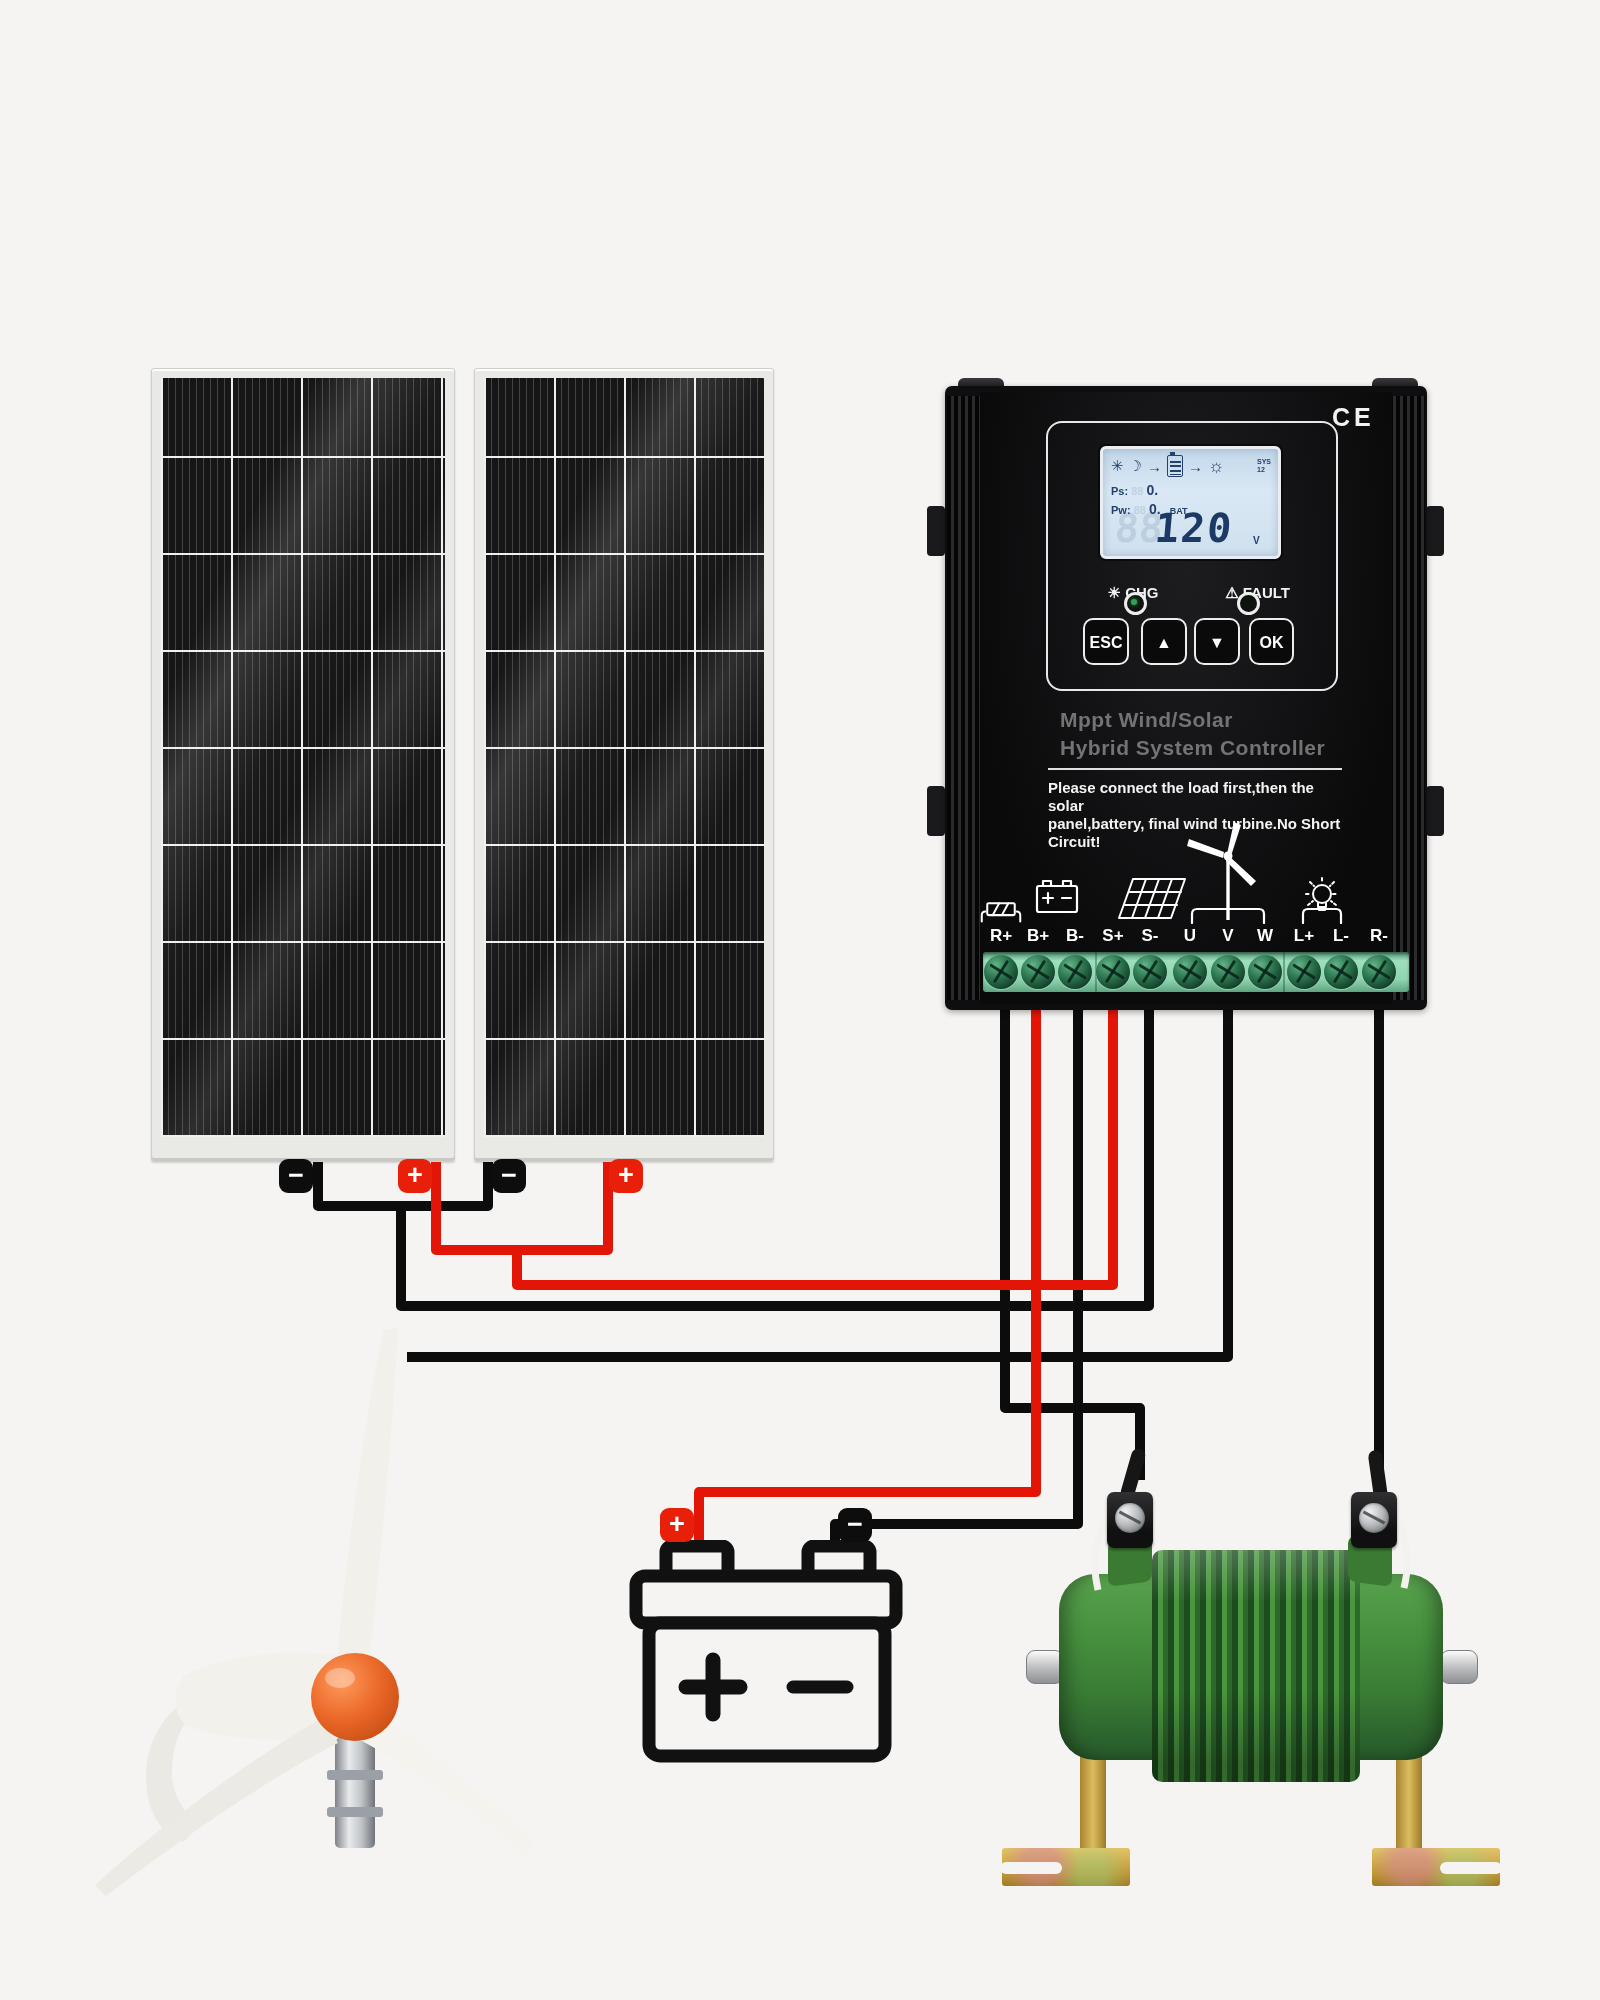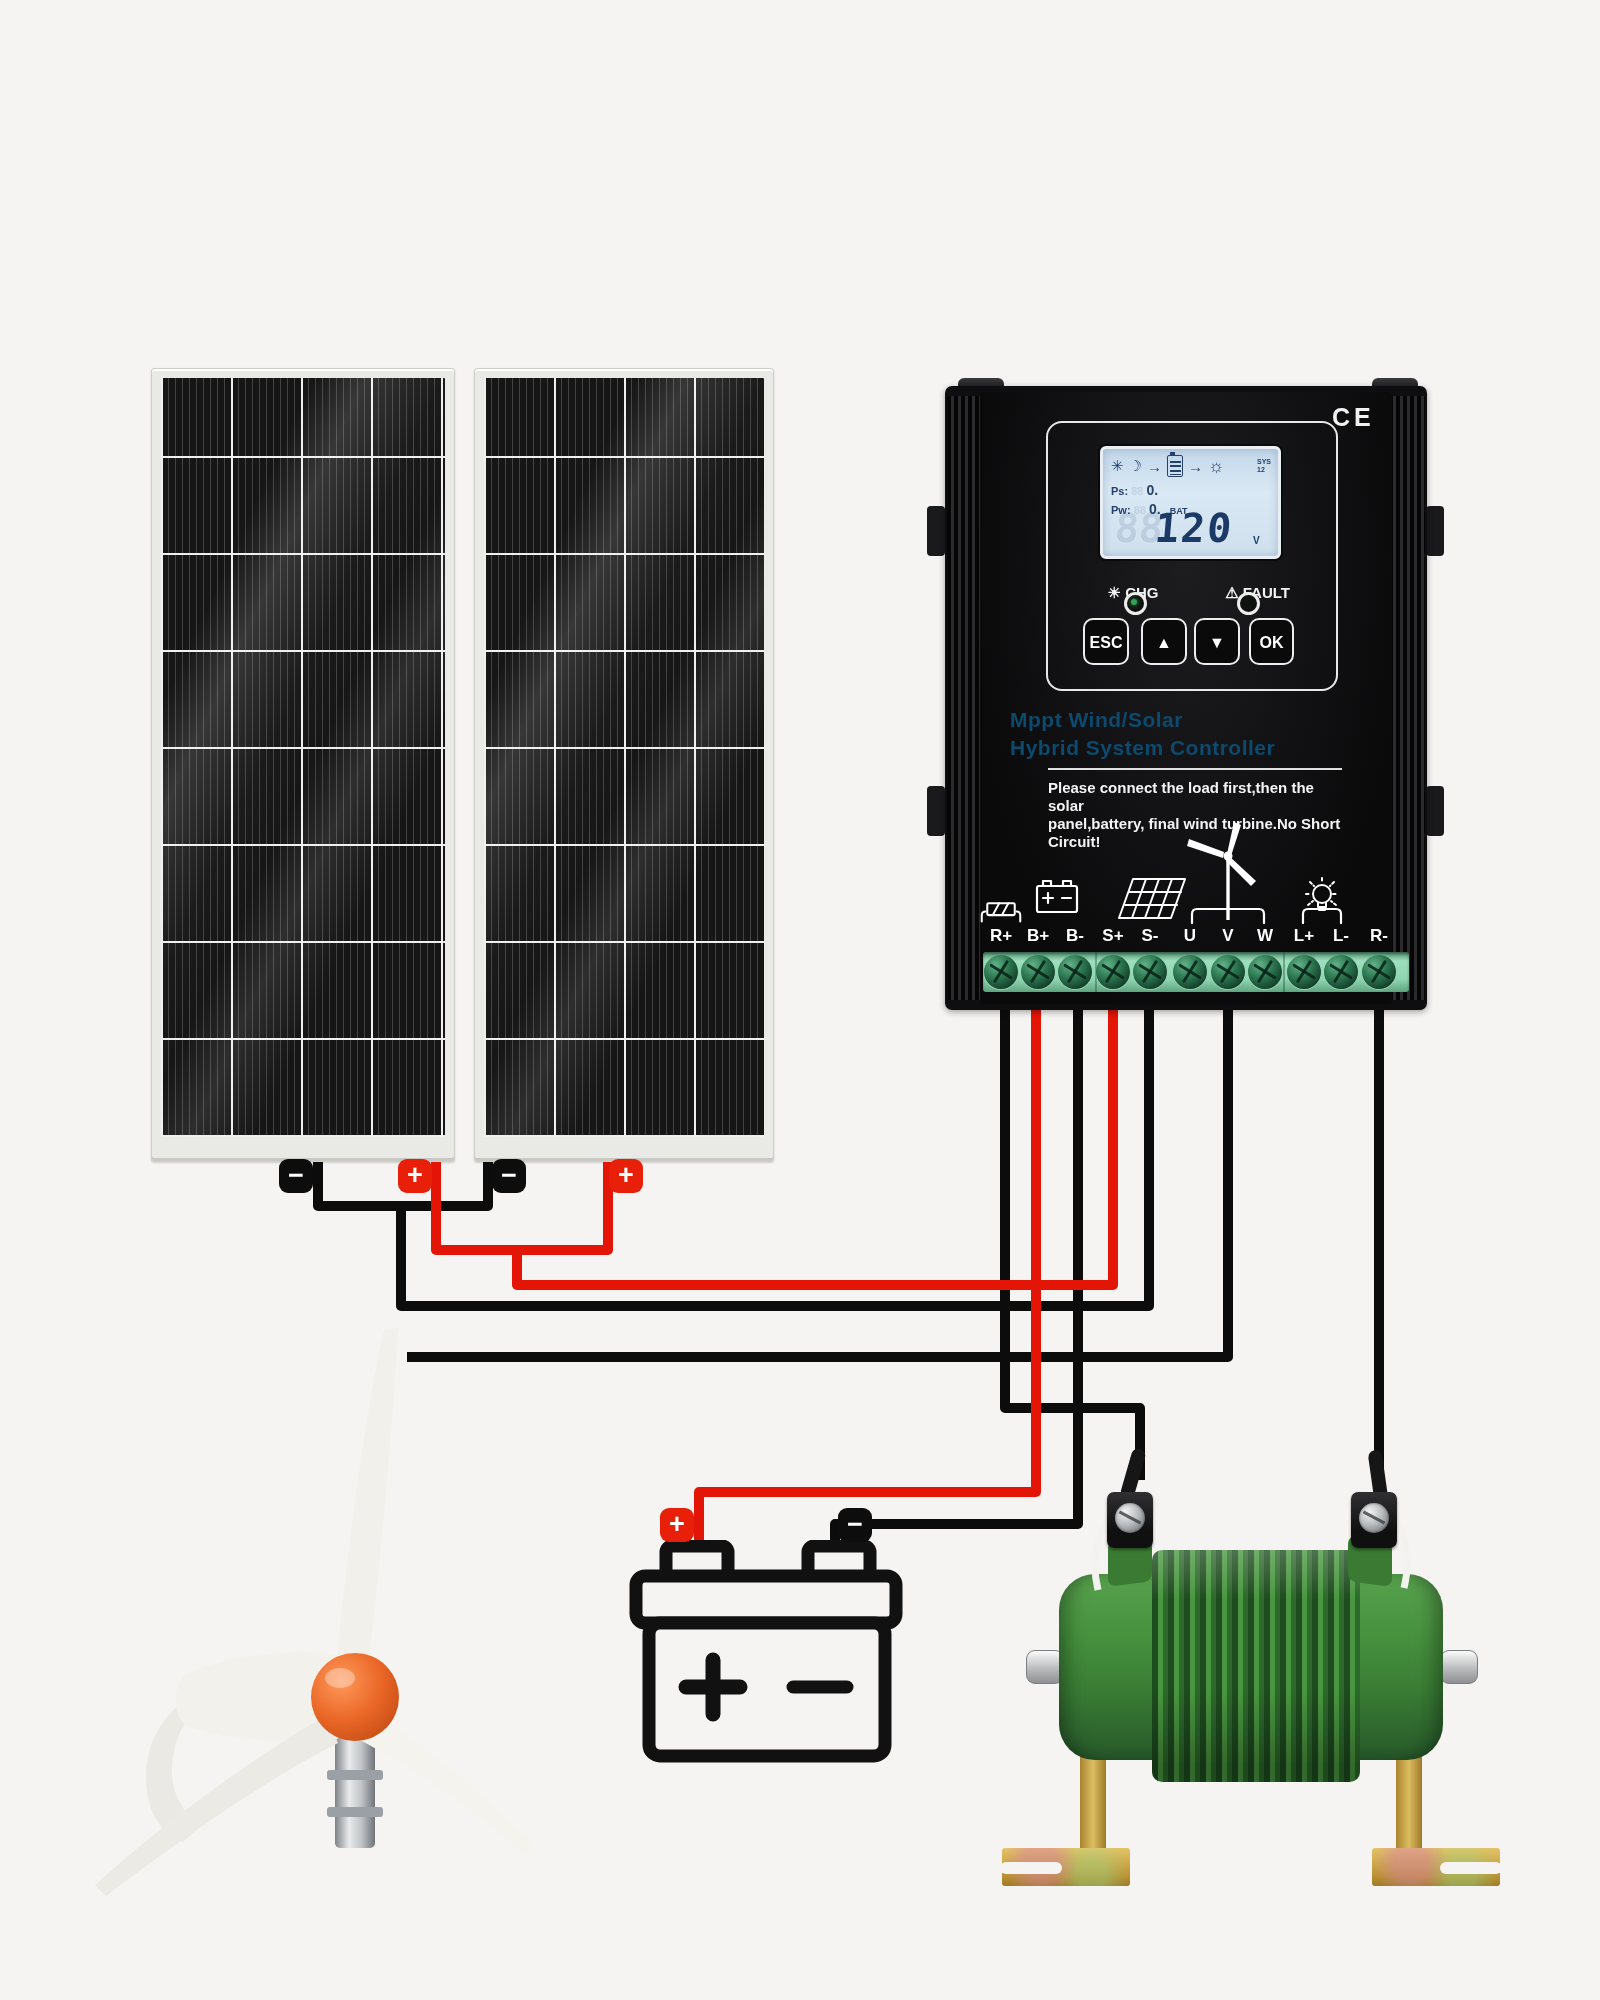--- a/index.html
+++ b/index.html
@@ -58,21 +58,21 @@
            transform:skewX(-5deg);color:rgba(36,65,110,.12);}
   .lcd-v{position:absolute;left:150px;top:86px;font-size:10px;font-weight:bold;}
 
   .statlab{top:567px;color:#f2f2f2;font-size:15px;font-weight:bold;z-index:8;width:90px;text-align:center;margin-top:17px;}
   .led{top:592px;width:17px;height:17px;border-radius:50%;border:3px solid #ededed;background:#0f130f;z-index:8;}
   .led.on:before{content:"";position:absolute;left:4px;top:4px;width:6px;height:6px;border-radius:50%;background:#35a054;box-shadow:0 0 4px #35a054;}
 
   .btn{top:618px;height:47px;border:2px solid #ededed;border-radius:10px;background:#0a0a0b;color:#fff;
        font-size:16px;font-weight:bold;text-align:center;line-height:45px;z-index:8;box-sizing:border-box;}
 
-  .brand{left:1010px;color:#0c4a6e;font-weight:bold;font-size:21px;letter-spacing:.5px;z-index:8;}
+  .brand{left:1060px;color:#737373;font-weight:bold;font-size:21px;letter-spacing:.5px;z-index:8;}
   .divider{left:1048px;top:768px;width:294px;height:2px;background:#e0e0e0;z-index:8;}
   .warn{left:1048px;top:779px;width:298px;color:#f4f4f4;font-size:15px;font-weight:bold;line-height:18px;z-index:8;}
 
   .tlabel{top:926px;width:40px;text-align:center;color:#fff;font-size:17px;font-weight:bold;z-index:8;}
   .tblock{left:983px;top:952px;width:426px;height:40px;border-radius:3px;z-index:7;
           background:linear-gradient(180deg,#4e8f6d 0,#9edfbd 22%,#8fd5b1 68%,#5fa580 100%);
           box-shadow:inset 0 2px 3px rgba(0,0,0,.35);}
   .seam{top:952px;width:2px;height:40px;background:rgba(20,60,40,.35);z-index:8;}
   .screw{top:955px;width:34px;height:34px;border-radius:50%;z-index:8;
          background:radial-gradient(circle at 35% 30%, #63b389 0%, #2e7a53 38%, #123e29 78%, #0a2d1e 100%);

